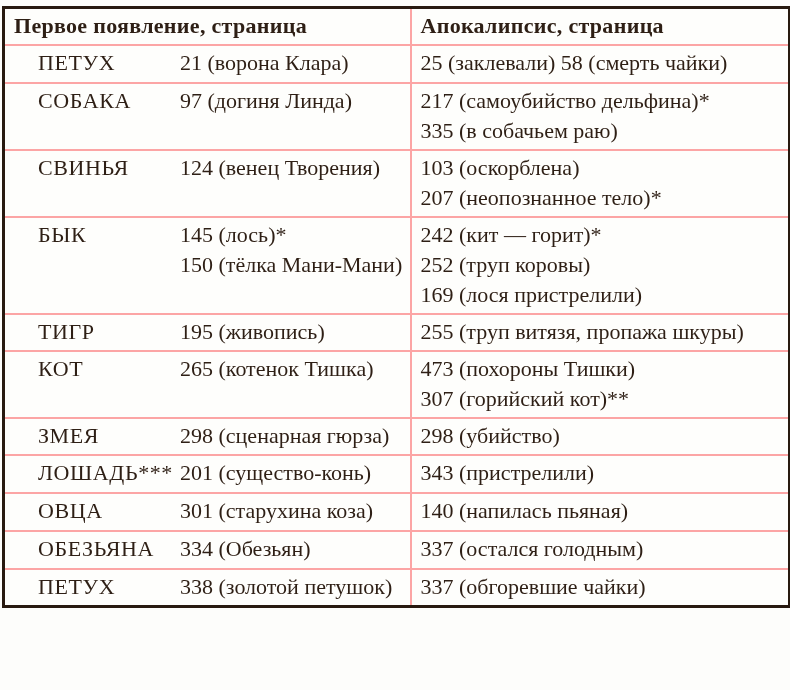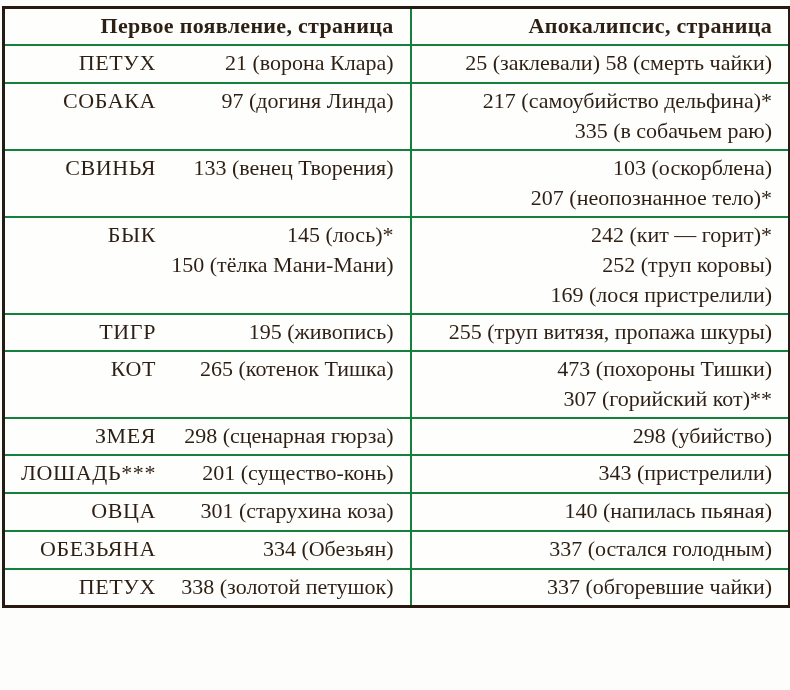--- a/index.html
+++ b/index.html
@@ -16,38 +16,39 @@
     border-collapse: collapse;
     table-layout: fixed;
     position: absolute;
     left: 2px;
     top: 6px;
     width: 786px;
     background: #fefefc;
     border: 3px solid #281a10;
   }
   th, td {
-    border: 2px solid #15803d;
+    border: 2px solid #fca5a5;
     vertical-align: top;
-    padding: 2px 16px 3px 9px;
+    padding: 2px 6px 3px 9px;
     font-size: 22px;
     line-height: 30px;
-    text-align: right;
+    text-align: left;
     overflow: hidden;
   }
   th {
     font-weight: bold;
     letter-spacing: 0.3px;
   }
   .cellflex { display: flex; align-items: flex-start; }
   .animal {
     flex: 0 0 142px;
     width: 142px;
     letter-spacing: 0.6px;
     white-space: nowrap;
+    margin-left: 24px;
   }
   .lines { flex: 1 1 auto; }
   .line { white-space: nowrap; }
   
   tr.rh-head  { height: 28px; }
   tr.rh-s     { height: 38px; }  
   tr.rh-sobaka   { height: 64px; }
   tr.rh-svinya   { height: 66px; }
   tr.rh-byk      { height: 88px; }
   tr.rh-tigr     { height: 36px; }
@@ -103,21 +104,21 @@
         <div class="line">335 (в собачьем раю)</div>
       </div>
     </td>
   </tr>
 
   <tr class="rh-svinya">
     <td>
       <div class="cellflex">
         <span class="animal">СВИНЬЯ</span>
         <div class="lines">
-              <div class="line">133 (венец Творения)</div>
+              <div class="line">124 (венец Творения)</div>
             </div>
       </div>
     </td>
     <td>
       <div class="lines">
         <div class="line">103 (оскорблена)</div>
         <div class="line">207 (неопознанное тело)*</div>
       </div>
     </td>
   </tr>

